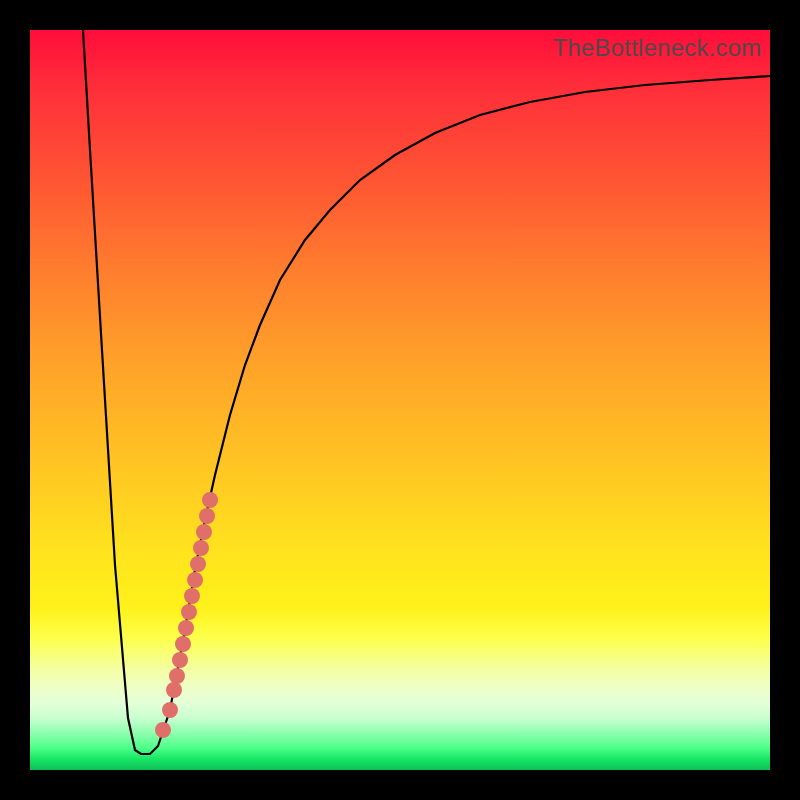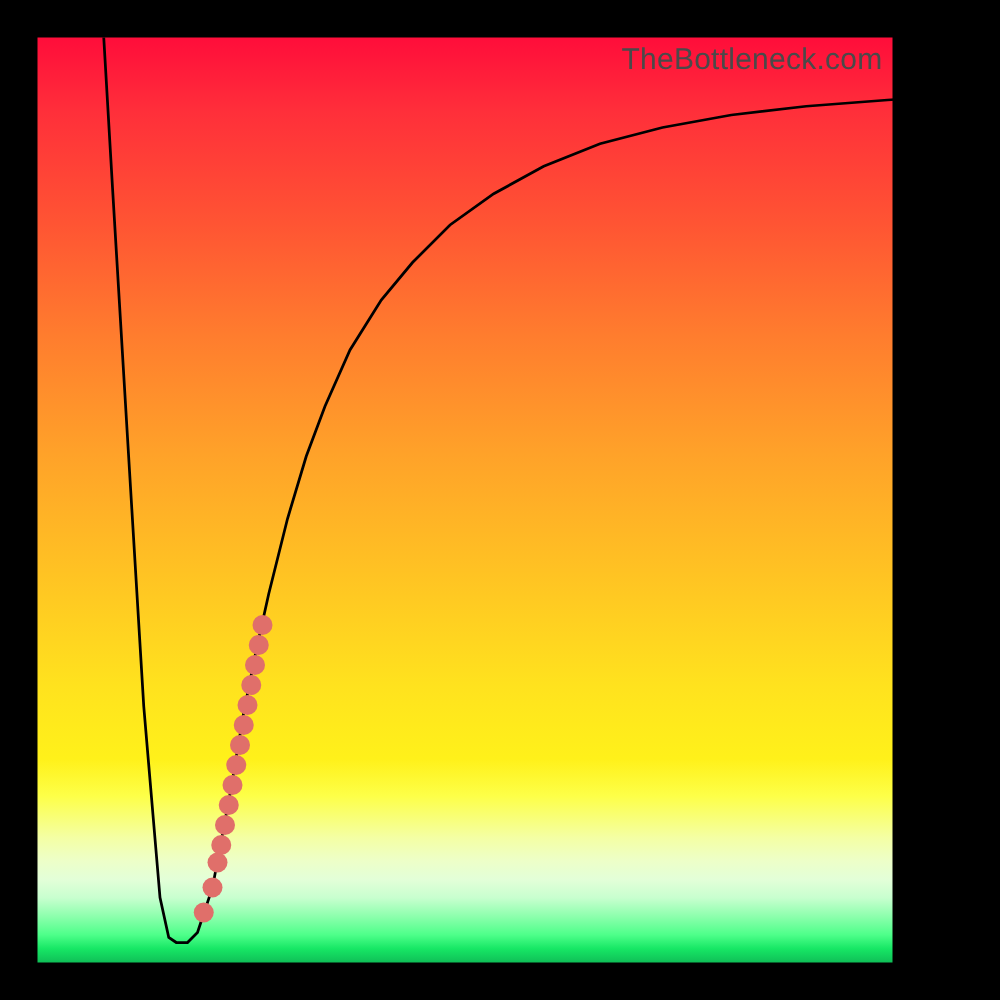--- a/index.html
+++ b/index.html
@@ -14,21 +14,21 @@
   .frame {
     position: relative;
     width: 800px;
     height: 800px;
     background: #000;
   }
   .plot-area {
     position: absolute;
     left: 30px;
     top: 30px;
-    width: 684px;
+    width: 740px;
     height: 740px;
     
     background: linear-gradient(
       to bottom,
       #ff0d3a 0%,
       #ff2f3a 8%,
       #ff5433 20%,
       #ff7c2e 32%,
       #ffa229 45%,
       #ffc323 58%,

